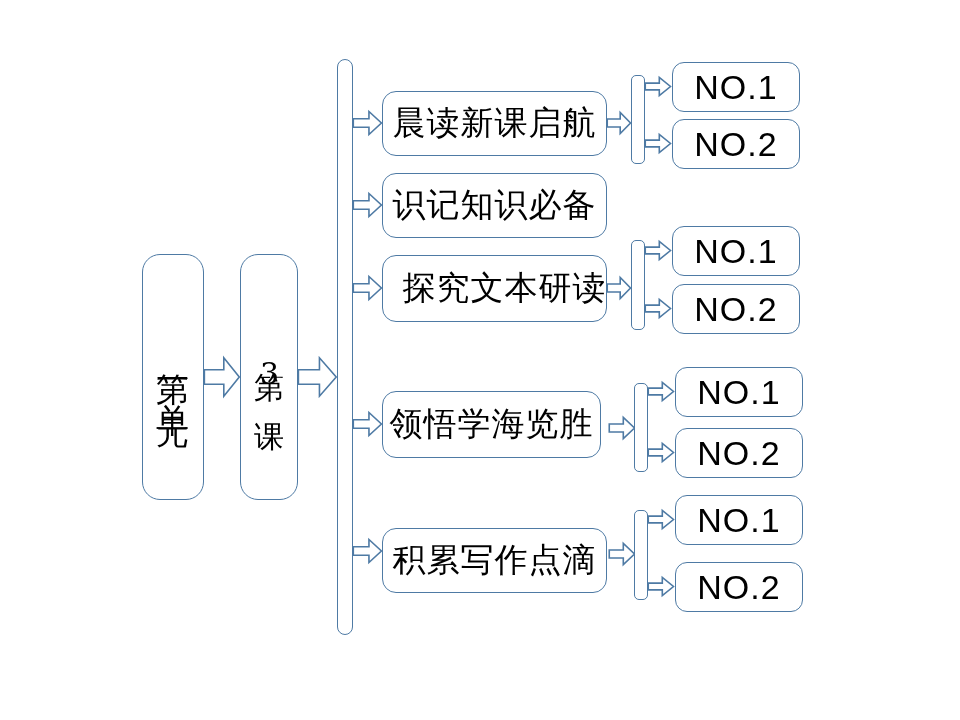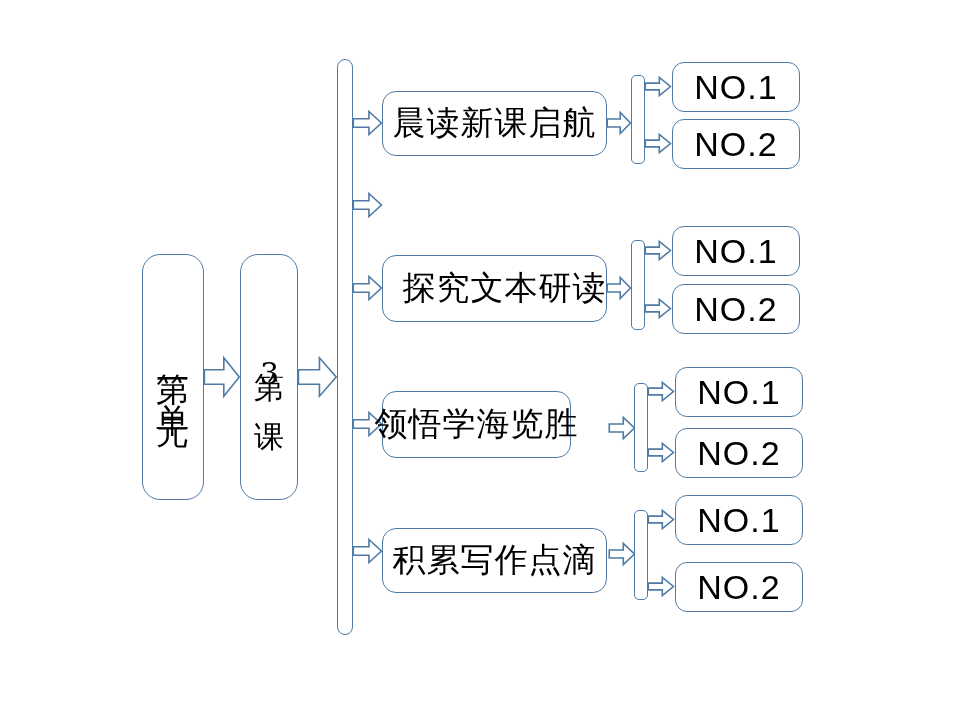--- a/index.html
+++ b/index.html
@@ -81,24 +81,27 @@
   <svg class="arrow" style="left:353px;top:412px;width:29px;height:24px;" viewBox="0 0 100 100" preserveAspectRatio="none">
       <polygon points="1,32 55,32 55,2 98,50 55,98 55,68 1,68"></polygon>
     </svg>
   <svg class="arrow" style="left:353px;top:539px;width:29px;height:24px;" viewBox="0 0 100 100" preserveAspectRatio="none">
       <polygon points="1,32 55,32 55,2 98,50 55,98 55,68 1,68"></polygon>
     </svg>
 
   <div class="box branch" style="left:382px;top:91px;width:225px;height:65px;">
     <span>晨读新课启航</span>
   </div>
+  <div class="box branch" style="left:382px;top:173px;width:225px;height:65px;">
+    <span>识记知识必备</span>
+  </div>
   <div class="box branch" style="left:382px;top:255px;width:225px;height:67px;padding-left:20px;">
     <span>探究文本研读</span>
   </div>
-  <div class="box branch" style="left:382px;top:391px;width:189px;height:67px;">
+  <div class="box branch" style="left:382px;top:391px;width:219px;height:67px;">
     <span>领悟学海览胜</span>
   </div>
   <div class="box branch" style="left:382px;top:518px;width:225px;height:65px;margin-top:10px;">
     <span>积累写作点滴</span>
   </div>
 
   <svg class="arrow" style="left:607px;top:112px;width:24px;height:22px;" viewBox="0 0 100 100" preserveAspectRatio="none">
       <polygon points="1,32 55,32 55,2 98,50 55,98 55,68 1,68"></polygon>
     </svg>
   <div class="box minibar" style="left:631px;top:75px;width:14px;height:89px;"></div>

